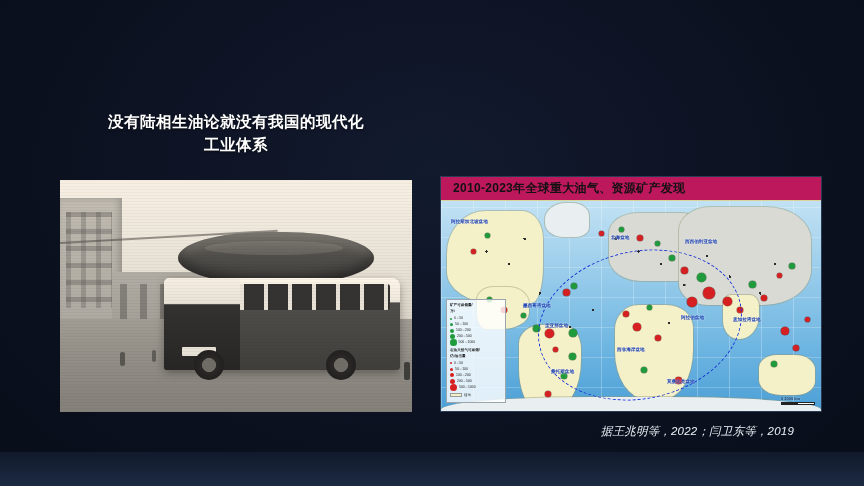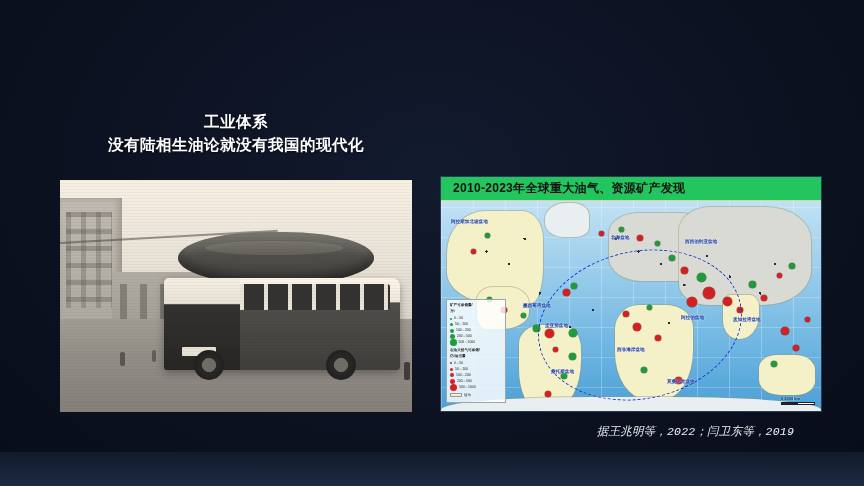--- a/index.html
+++ b/index.html
@@ -163,21 +163,21 @@
   }
   
   .map-grid {
     position:absolute; inset:0;
     background:
       repeating-linear-gradient(90deg, rgba(255,255,255,.25) 0 1px, transparent 1px 32px),
       repeating-linear-gradient(180deg, rgba(255,255,255,.22) 0 1px, transparent 1px 30px);
   }
   .map-title {
     position:absolute; left:0; top:0; width:100%; height:24px;
-    background:#22c55e;
+    background:#be185d;
     color:#111111;
     font-size:12px;
     font-weight:bold;
     letter-spacing:.3px;
     display:flex; align-items:center;
     padding-left:12px;
     z-index:9;
     border-bottom:1px solid #d9d49a;
   }
   
@@ -293,33 +293,32 @@
     text-align:center;
   }
   .caption-left { left:40px; width:392px; }
   .caption-right {
     left:434px; width:396px;
     text-align:right;
     padding-right:36px;
     font-style:italic;
     font-size:11.5px;
     color:#eef2f8;
-    font-family:Liberation Mono, monospace;
   }
 </style>
 </head>
 <body>
 
 <div class="slide">
 
 
   <div class="col col-left">
     <div class="subtitle">
+      <div>没有陆相生油论就没有我国的现代化</div>
       <div>工业体系</div>
-      <div>没有陆相生油论就没有我国的现代化</div>
     </div>
   </div>
 
   <div class="photo-wrap">
     <div class="photo">
       <div class="ph-sky"></div>
       <div class="ph-bldg-a"></div>
       <div class="ph-bldg-b"></div>
       <div class="ph-bldg-c"></div>
       <div class="ph-wire"></div>

